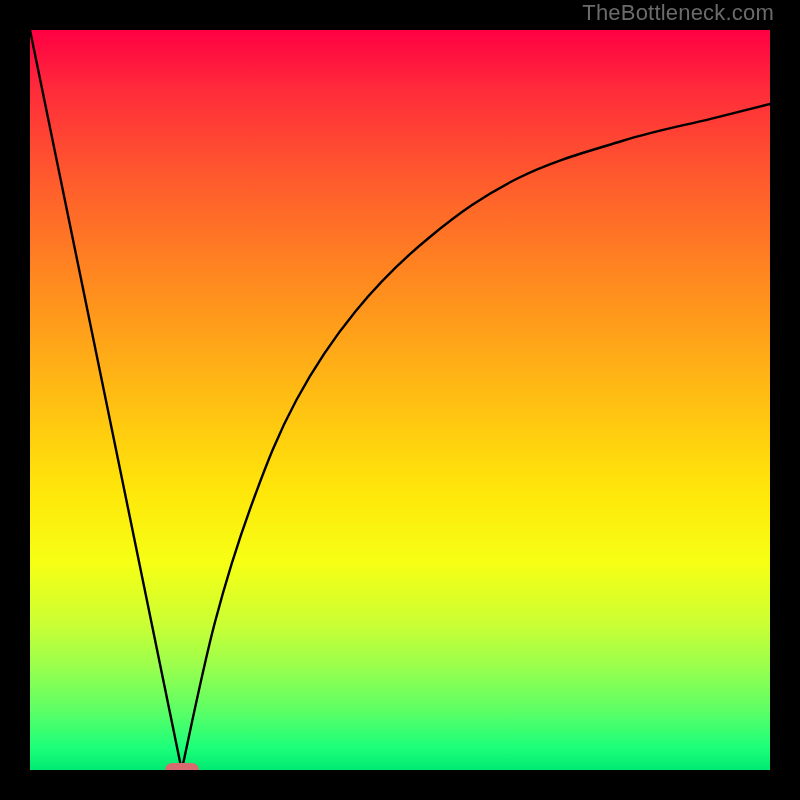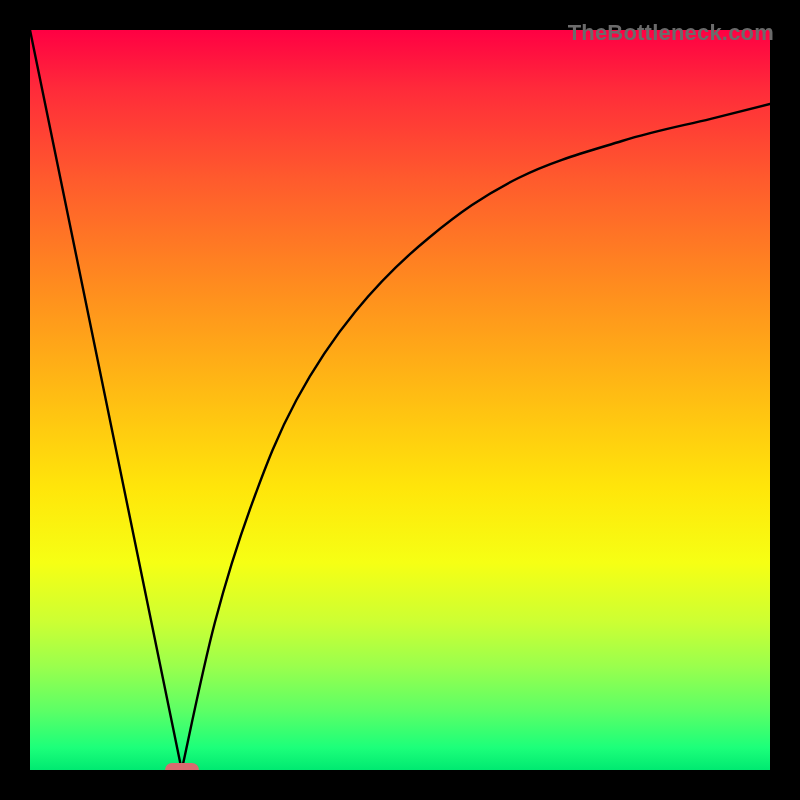--- a/index.html
+++ b/index.html
@@ -53,25 +53,25 @@
   .marker {
     position: absolute;
     width: 34px;
     height: 14px;
     border-radius: 7px;
     background: #d86b6f;
     transform: translate(-50%, -50%);
   }
   .watermark {
     position: absolute;
-    top: 20px;
+    top: 0;
     right: 26px;
     color: #6b6b6b;
     font-size: 22px;
-    font-weight: 700;
+    font-weight: 400;
     letter-spacing: 0.2px;
   }
 </style>
 </head>
 <body>
 
 <div class="frame">
 
   <div class="plot">
     <div class="gradient"></div>

